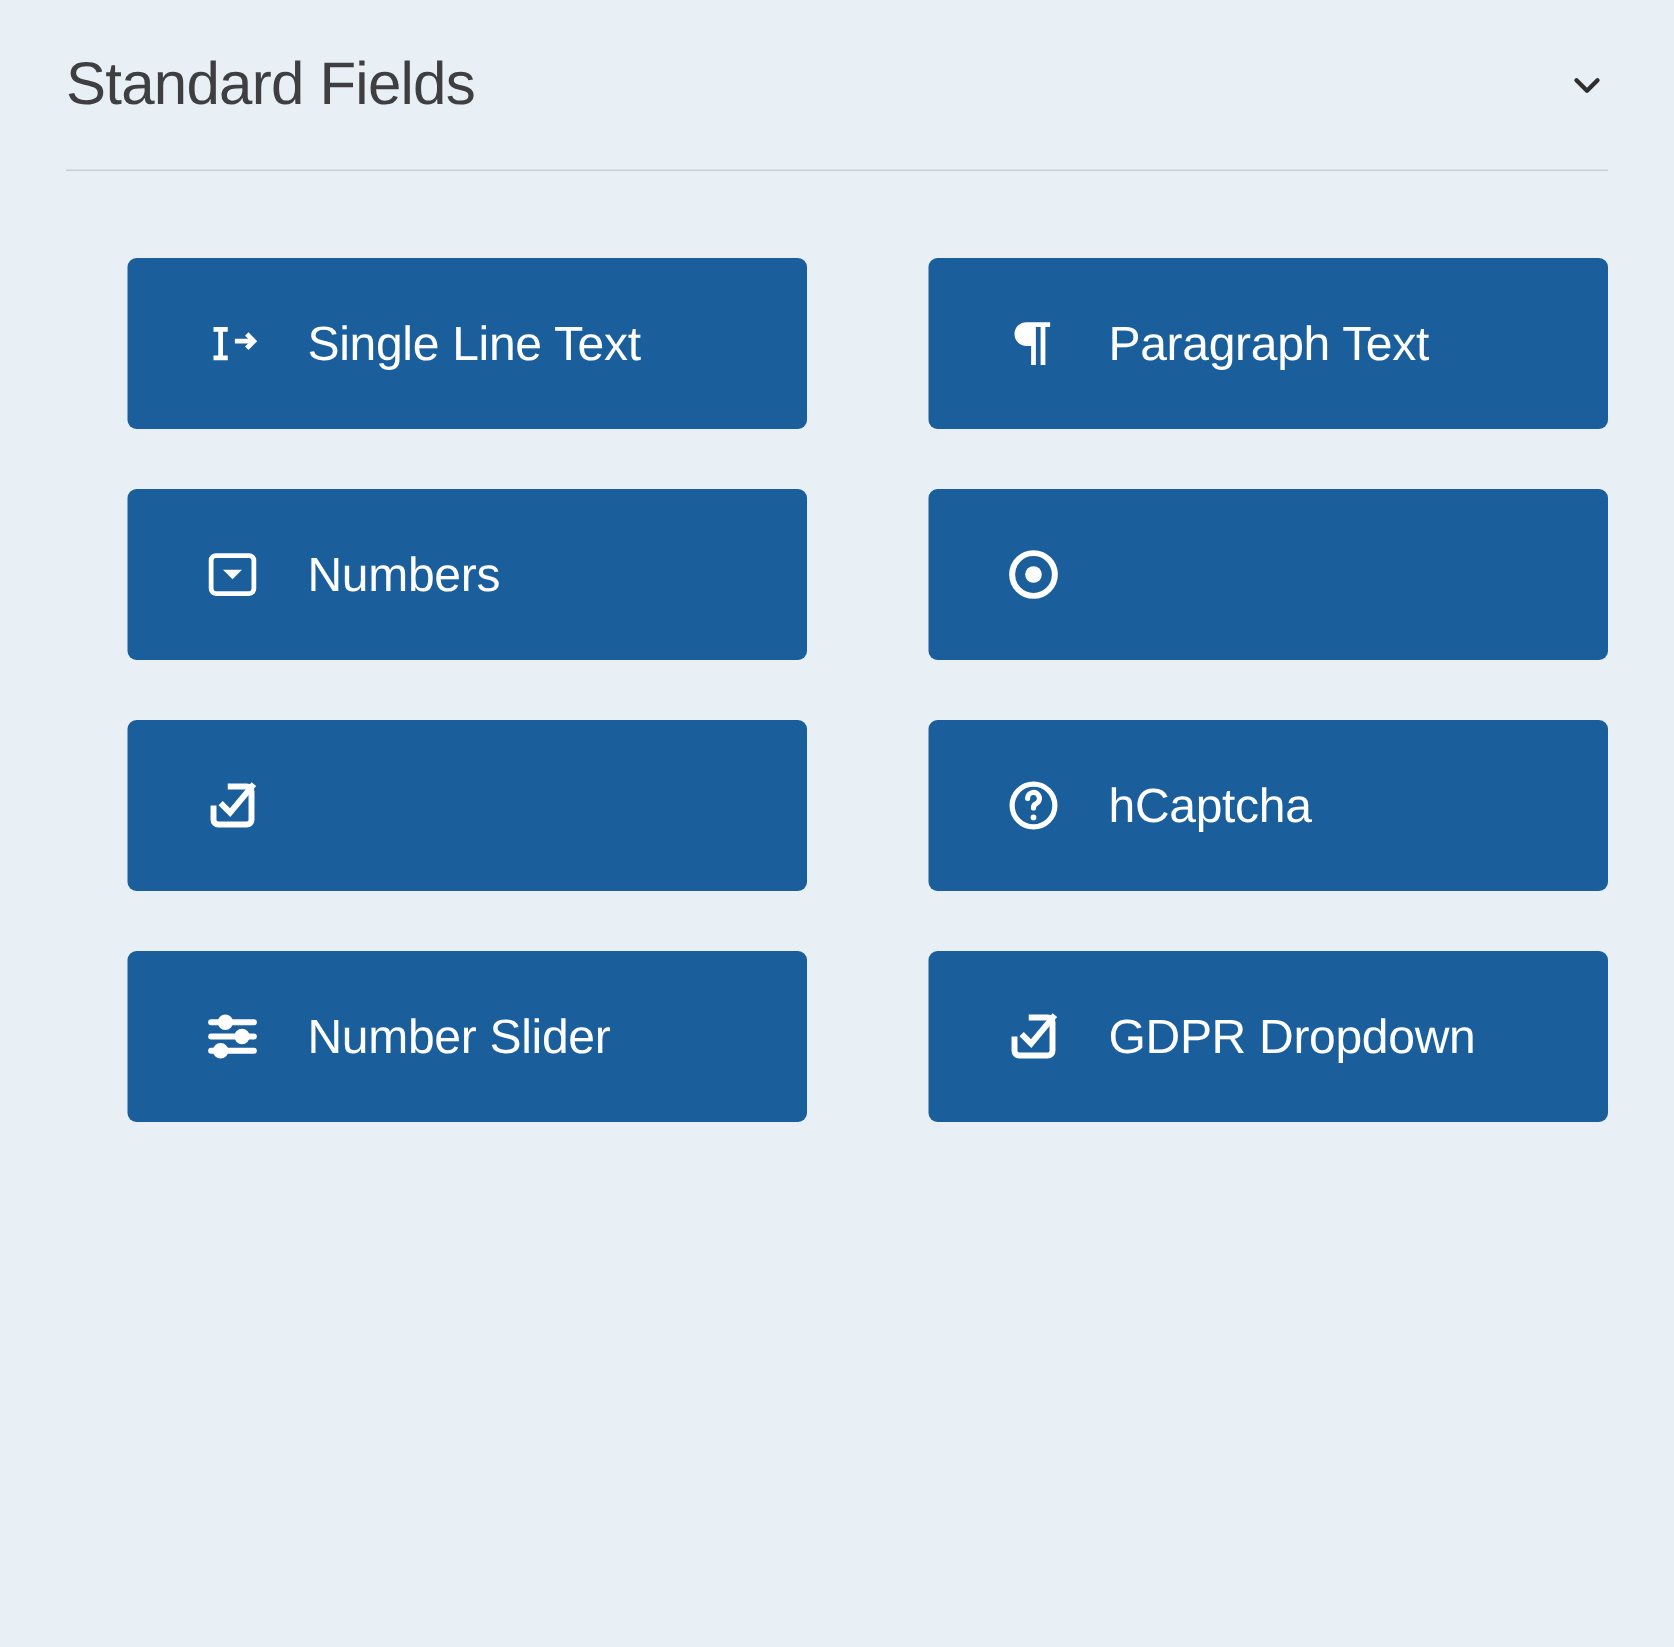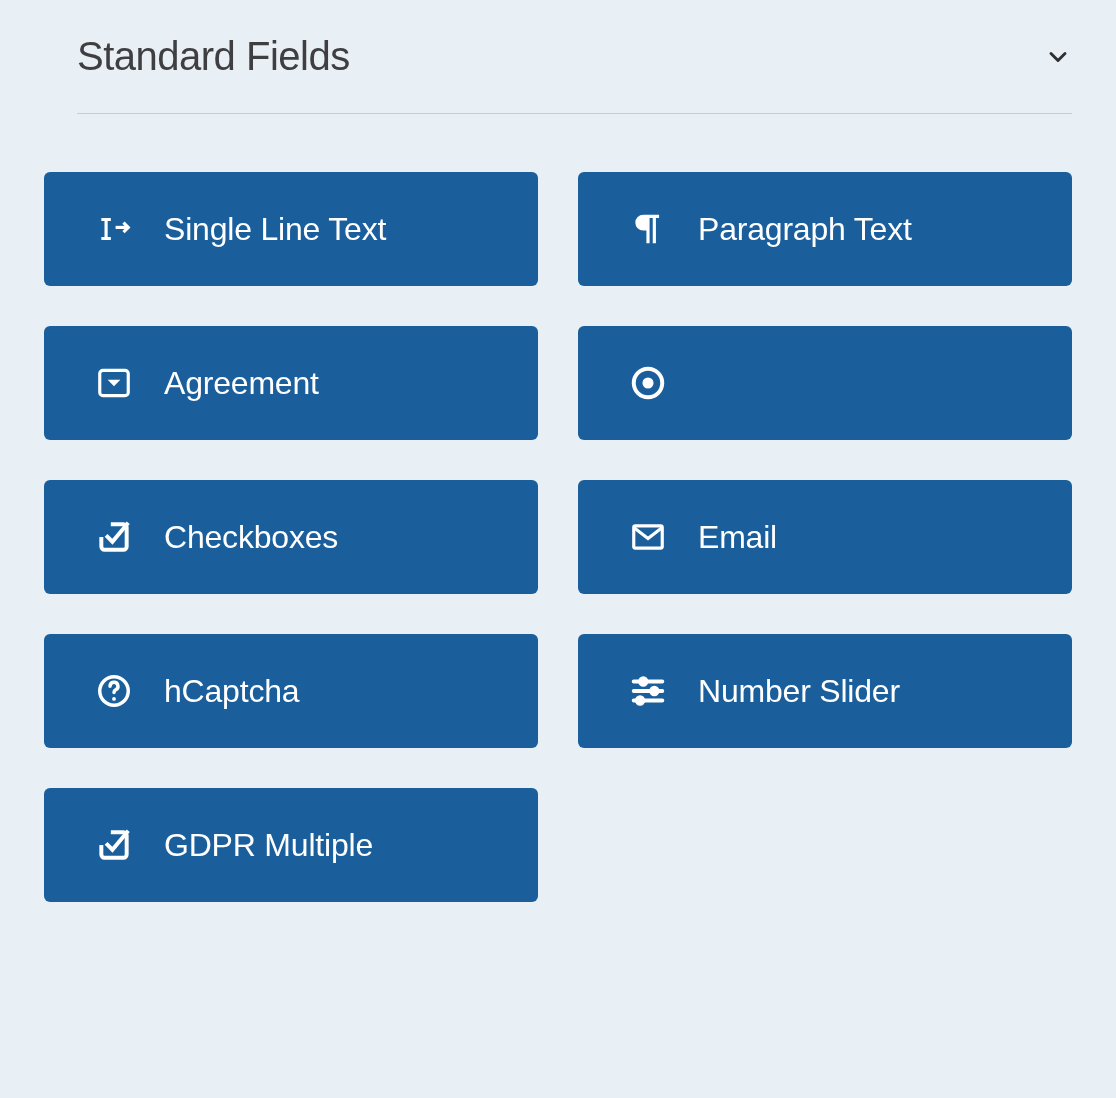--- a/index.html
+++ b/index.html
@@ -8,21 +8,20 @@
       font-family: -apple-system, BlinkMacSystemFont, "Segoe UI", Helvetica, Arial, sans-serif;
       padding: 16px 44px 60px;
       width: 1116px;
     }
     .section-header {
       display: flex;
       align-items: center;
       justify-content: space-between;
       padding: 18px 0 34px;
       border-bottom: 1px solid #c9ced2;
-      margin-left: 33px;
     }
     .section-title {
       font-size: 40px;
       font-weight: 500;
       color: #3f3f41;
       letter-spacing: -0.5px;
     }
     .chevron {
       width: 28px;
       height: 28px;
@@ -44,20 +43,21 @@
       border: none;
       border-radius: 6px;
       height: 114px;
       display: flex;
       align-items: center;
       padding: 0 50px;
       gap: 30px;
       cursor: pointer;
       font-family: inherit;
       text-align: left;
+      margin-left: 41px;
     }
     .field-btn .icon {
       width: 40px;
       height: 40px;
       display: inline-flex;
       align-items: center;
       justify-content: center;
       flex: 0 0 auto;
     }
     .field-btn .icon svg { width: 38px; height: 38px; }
@@ -104,53 +104,43 @@
     <span class="label">Paragraph Text</span>
   </button>
 
   <button class="field-btn">
     <span class="icon">
       <svg viewBox="0 0 24 24" fill="none" stroke="currentColor" stroke-width="2">
           <rect x="3" y="4" width="18" height="16" rx="2" fill="none"></rect>
           <path d="M8 10l4 4 4-4" fill="currentColor" stroke="none"></path>
         </svg>
     </span>
-    <span class="label">Agreement</span>
+    <span class="label">Numbers</span>
   </button>
 
   <button class="field-btn">
     <span class="icon">
       <svg viewBox="0 0 24 24" fill="none" stroke="currentColor" stroke-width="2.5">
           <circle cx="12" cy="12" r="9"></circle>
           <circle cx="12" cy="12" r="3.5" fill="currentColor" stroke="none"></circle>
         </svg>
     </span>
   </button>
 
   <button class="field-btn">
     <span class="icon">
       <svg viewBox="0 0 24 24" fill="none" stroke="currentColor" stroke-width="2.5">
           <path d="M4 12v6a2 2 0 0 0 2 2h12a2 2 0 0 0 2-2V6a2 2 0 0 0-2-2h-8"></path>
           <polyline points="7 11 11 15 21 3"></polyline>
         </svg>
     </span>
-    <span class="label">Checkboxes</span>
   </button>
 
 
 
-  <button class="field-btn">
-    <span class="icon">
-      <svg viewBox="0 0 24 24" fill="none" stroke="currentColor" stroke-width="2">
-          <rect x="3" y="5" width="18" height="14" rx="1"></rect>
-          <polyline points="3 6 12 13 21 6"></polyline>
-        </svg>
-    </span>
-    <span class="label">Email</span>
-  </button>
 
   <button class="field-btn">
     <span class="icon">
       <svg viewBox="0 0 24 24" fill="none" stroke="currentColor" stroke-width="2.2">
           <circle cx="12" cy="12" r="9"></circle>
           <path d="M9.5 9a2.5 2.5 0 1 1 3.5 2.3c-.9.4-1 1-1 1.7" stroke-linecap="round"></path>
           <circle cx="12" cy="17" r="1.2" fill="currentColor" stroke="none"></circle>
         </svg>
     </span>
     <span class="label">hCaptcha</span>
@@ -170,16 +160,16 @@
     <span class="label">Number Slider</span>
   </button>
 
   <button class="field-btn">
     <span class="icon">
       <svg viewBox="0 0 24 24" fill="none" stroke="currentColor" stroke-width="2.5">
           <path d="M4 12v6a2 2 0 0 0 2 2h12a2 2 0 0 0 2-2V6a2 2 0 0 0-2-2h-8"></path>
           <polyline points="7 11 11 15 21 3"></polyline>
         </svg>
     </span>
-    <span class="label">GDPR Multiple</span>
+    <span class="label">GDPR Dropdown</span>
   </button>
 
 </div>
 
 </body></html>

